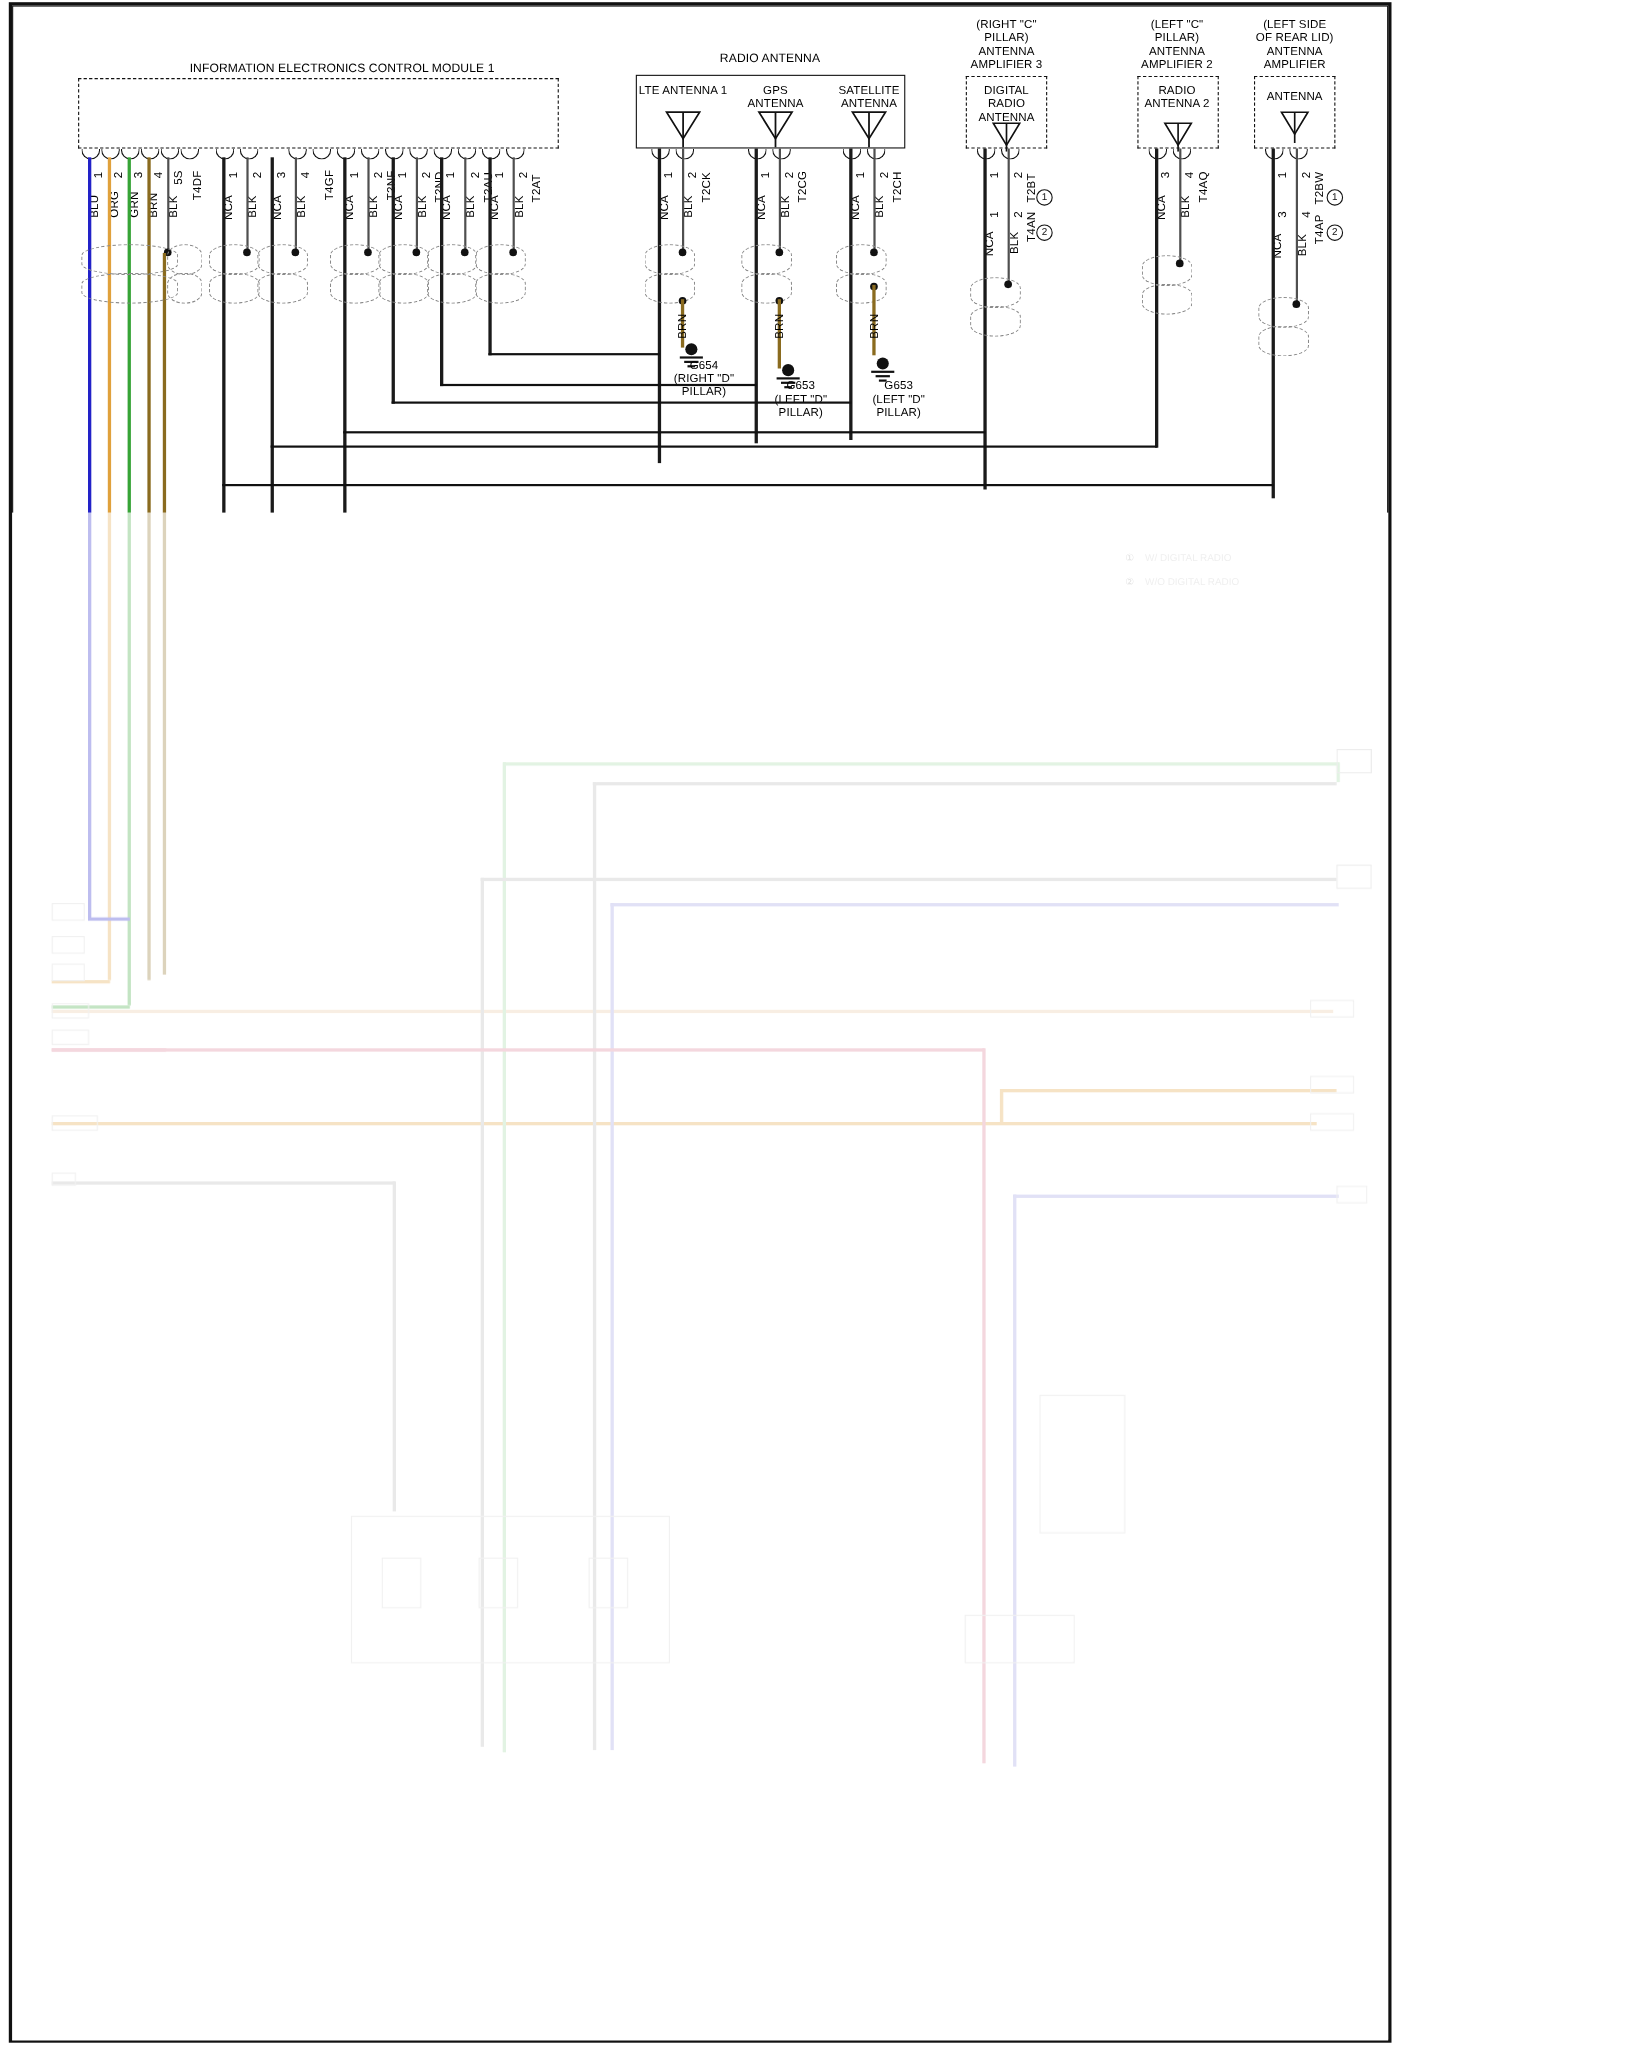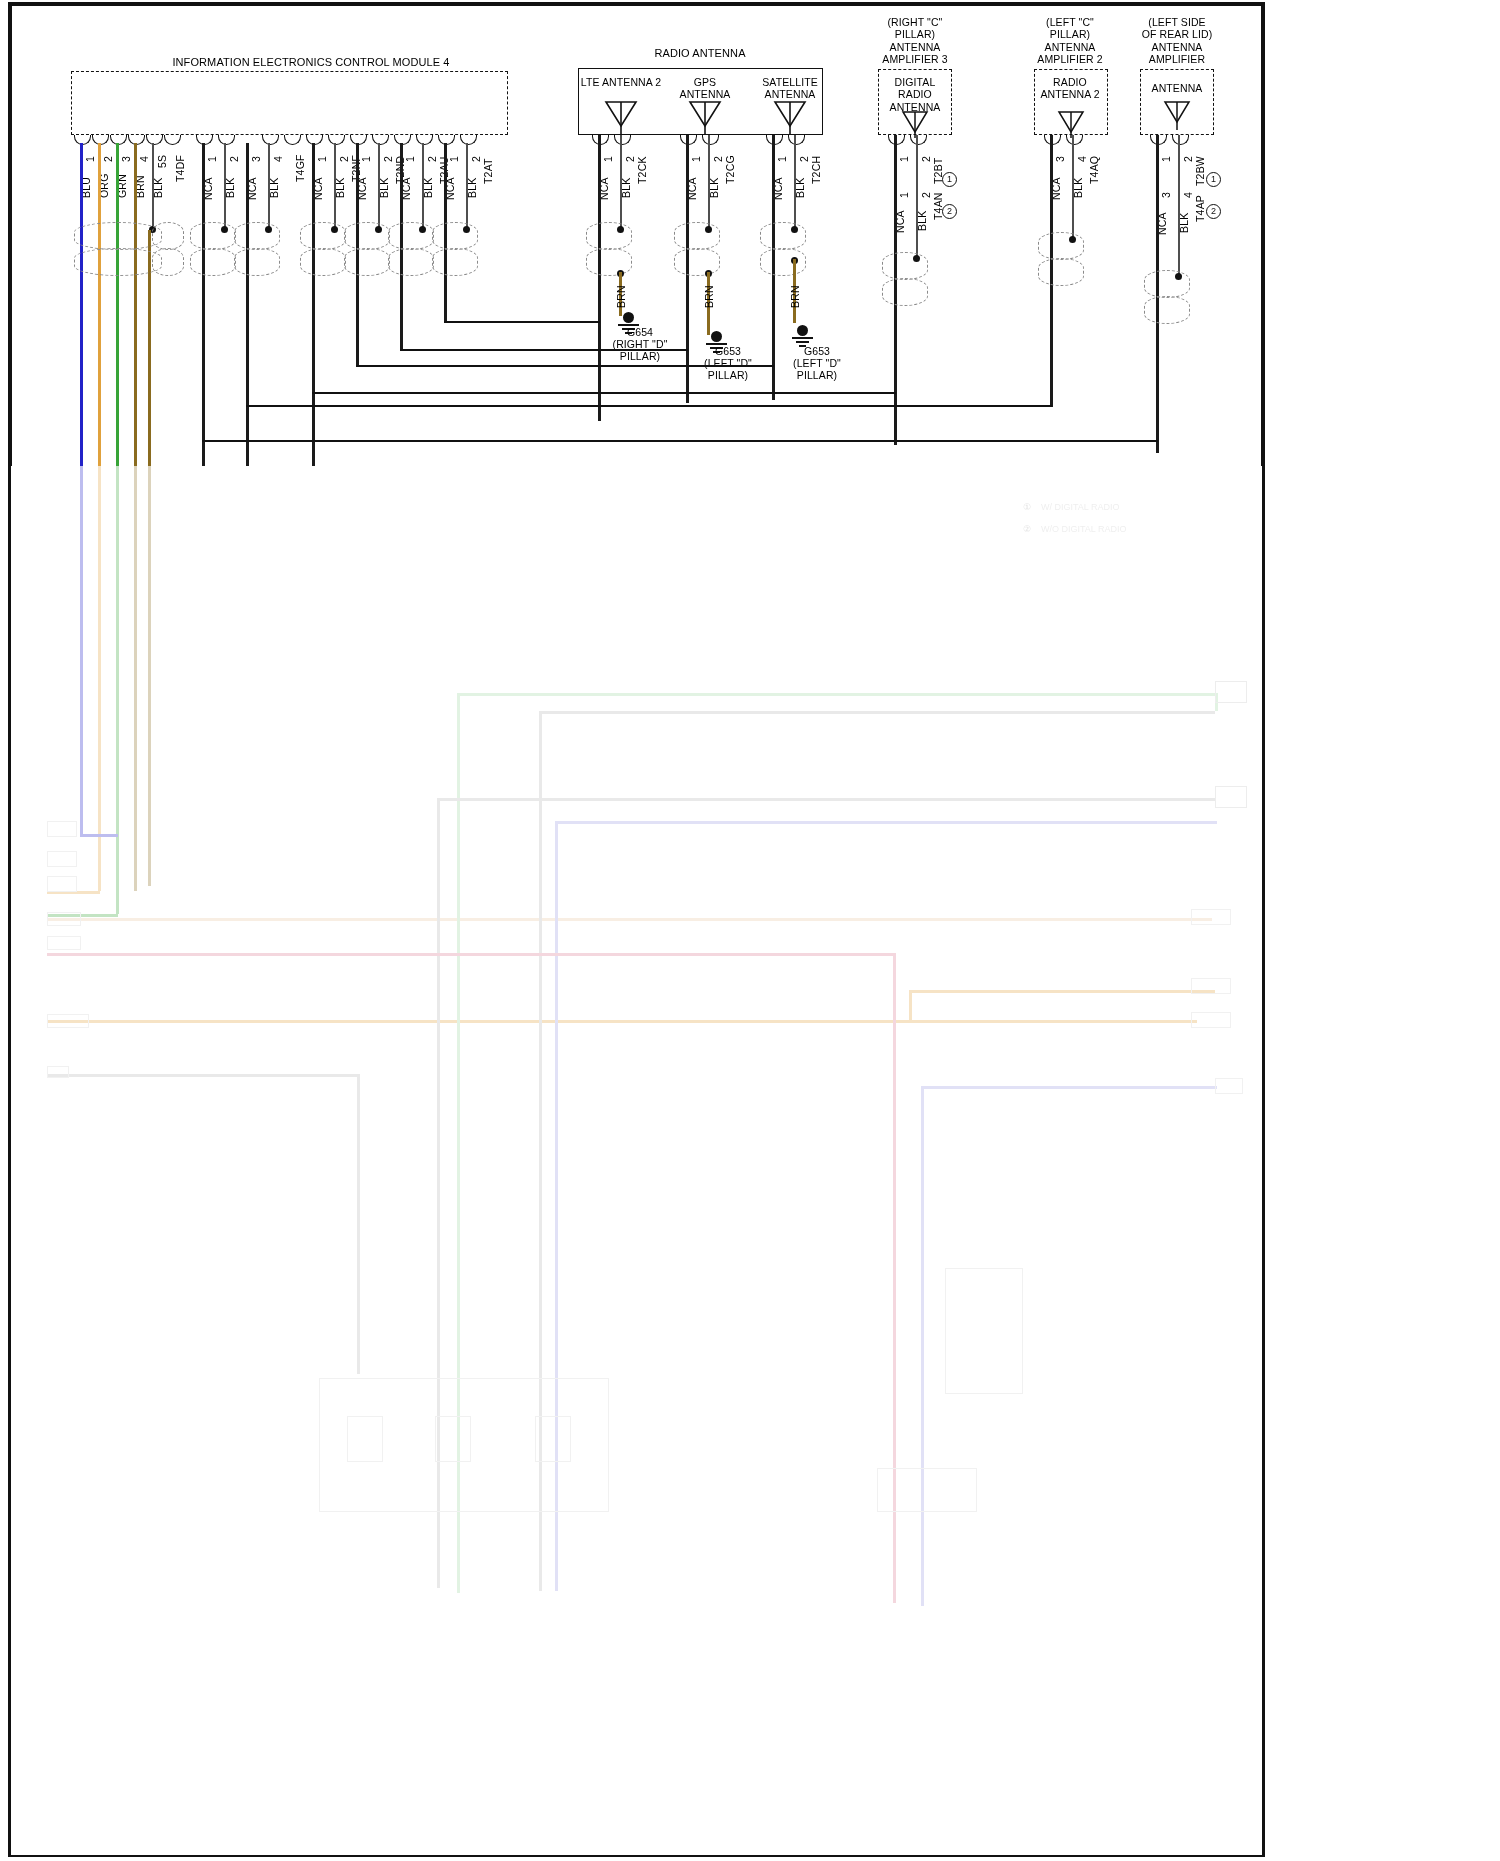--- a/index.html
+++ b/index.html
@@ -57,21 +57,21 @@
   .watermark{position:absolute;left:22px;top:1836px;font-size:8px;color:#b9b9b9;letter-spacing:.3px;}
 </style>
 </head>
 <body>
 
 <div id="page">
 
   <div id="frame"></div>
   <div id="frame-inner"></div>
 
-  <div class="lbl c" style="left:311px;top:56px;font-size:11px;">INFORMATION ELECTRONICS CONTROL MODULE 4</div>
+  <div class="lbl c" style="left:311px;top:56px;font-size:11px;">INFORMATION ELECTRONICS CONTROL MODULE 1</div>
   <div class="box-dash" style="left:71px;top:71px;width:437px;height:64px;"></div>
 
   <div class="cup" style="left:74px;top:135px;"></div>
   <div class="cup" style="left:92px;top:135px;"></div>
   <div class="cup" style="left:110px;top:135px;"></div>
   <div class="cup" style="left:128px;top:135px;"></div>
   <div class="cup" style="left:146px;top:135px;"></div>
   <div class="cup" style="left:164px;top:135px;"></div>
 
   <div class="vlbl" style="left:84px;top:162px;">1</div>
@@ -176,21 +176,21 @@
   <div class="vlbl" style="left:466px;top:198px;">BLK</div>
   <div class="wire w-blk w-thick" style="left:444px;top:143px;height:180px;"></div>
   <div class="wire w-gry w-thin" style="left:466px;top:143px;height:87px;"></div>
   <div class="dot" style="left:463px;top:226px;"></div>
   <div class="shield" style="left:432px;top:222px;width:44px;height:26px;border-radius:50%/10px;"></div>
   <div class="shield" style="left:432px;top:248px;width:44px;height:26px;border-radius:50%/10px;"></div>
 
   <div class="lbl c" style="left:700px;top:47px;font-size:11px;">RADIO ANTENNA</div>
   <div class="box-solid" style="left:578px;top:68px;width:245px;height:67px;"></div>
 
-  <div class="lbl c" style="left:621px;top:76px;font-size:10.5px;">LTE ANTENNA 2</div>
+  <div class="lbl c" style="left:621px;top:76px;font-size:10.5px;">LTE ANTENNA 1</div>
   <div class="lbl c" style="left:705px;top:76px;font-size:10.5px;">GPS<br>ANTENNA</div>
   <div class="lbl c" style="left:790px;top:76px;font-size:10.5px;">SATELLITE<br>ANTENNA</div>
 
   <div class="ant-wrap" style="left:604px;top:100px;">
     <svg width="34" height="34" viewBox="0 0 34 34">
         <polygon points="2,2 32,2 17,26" fill="none" stroke="#111" stroke-width="1.6"></polygon>
         <line x1="17" y1="2" x2="17" y2="34" stroke="#111" stroke-width="1.6"></line>
       </svg>
   </div>
   <div class="ant-wrap" style="left:688px;top:100px;">

